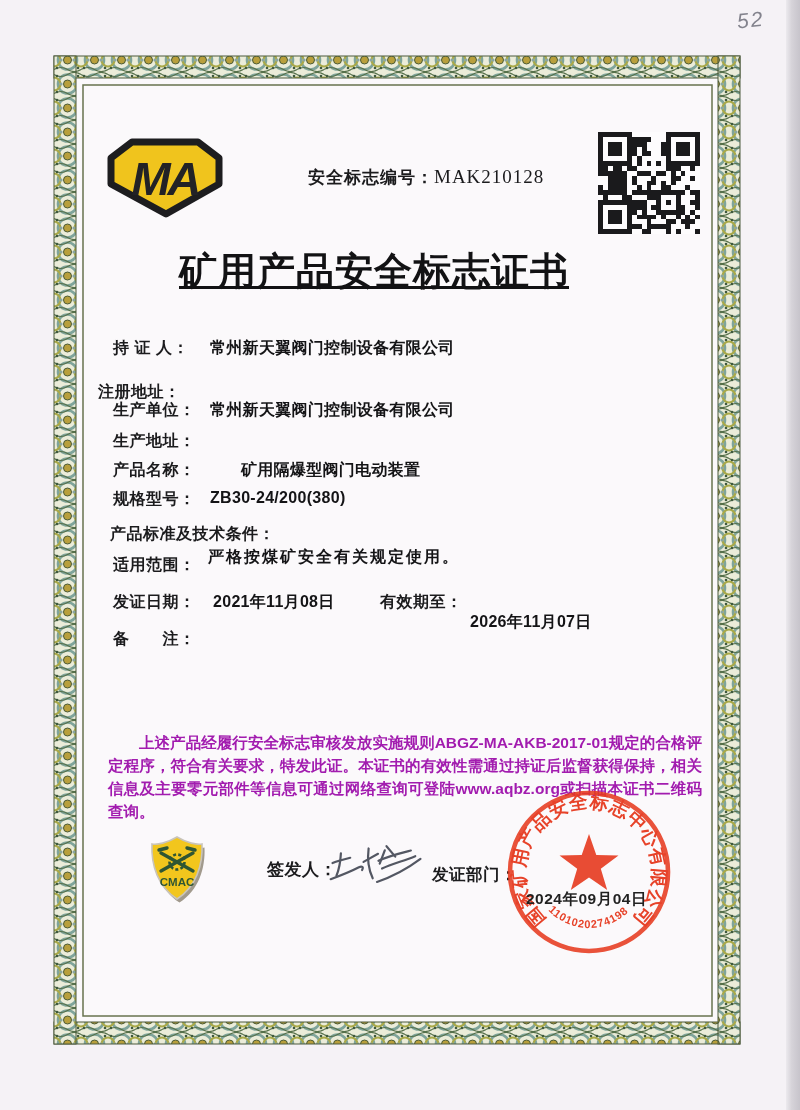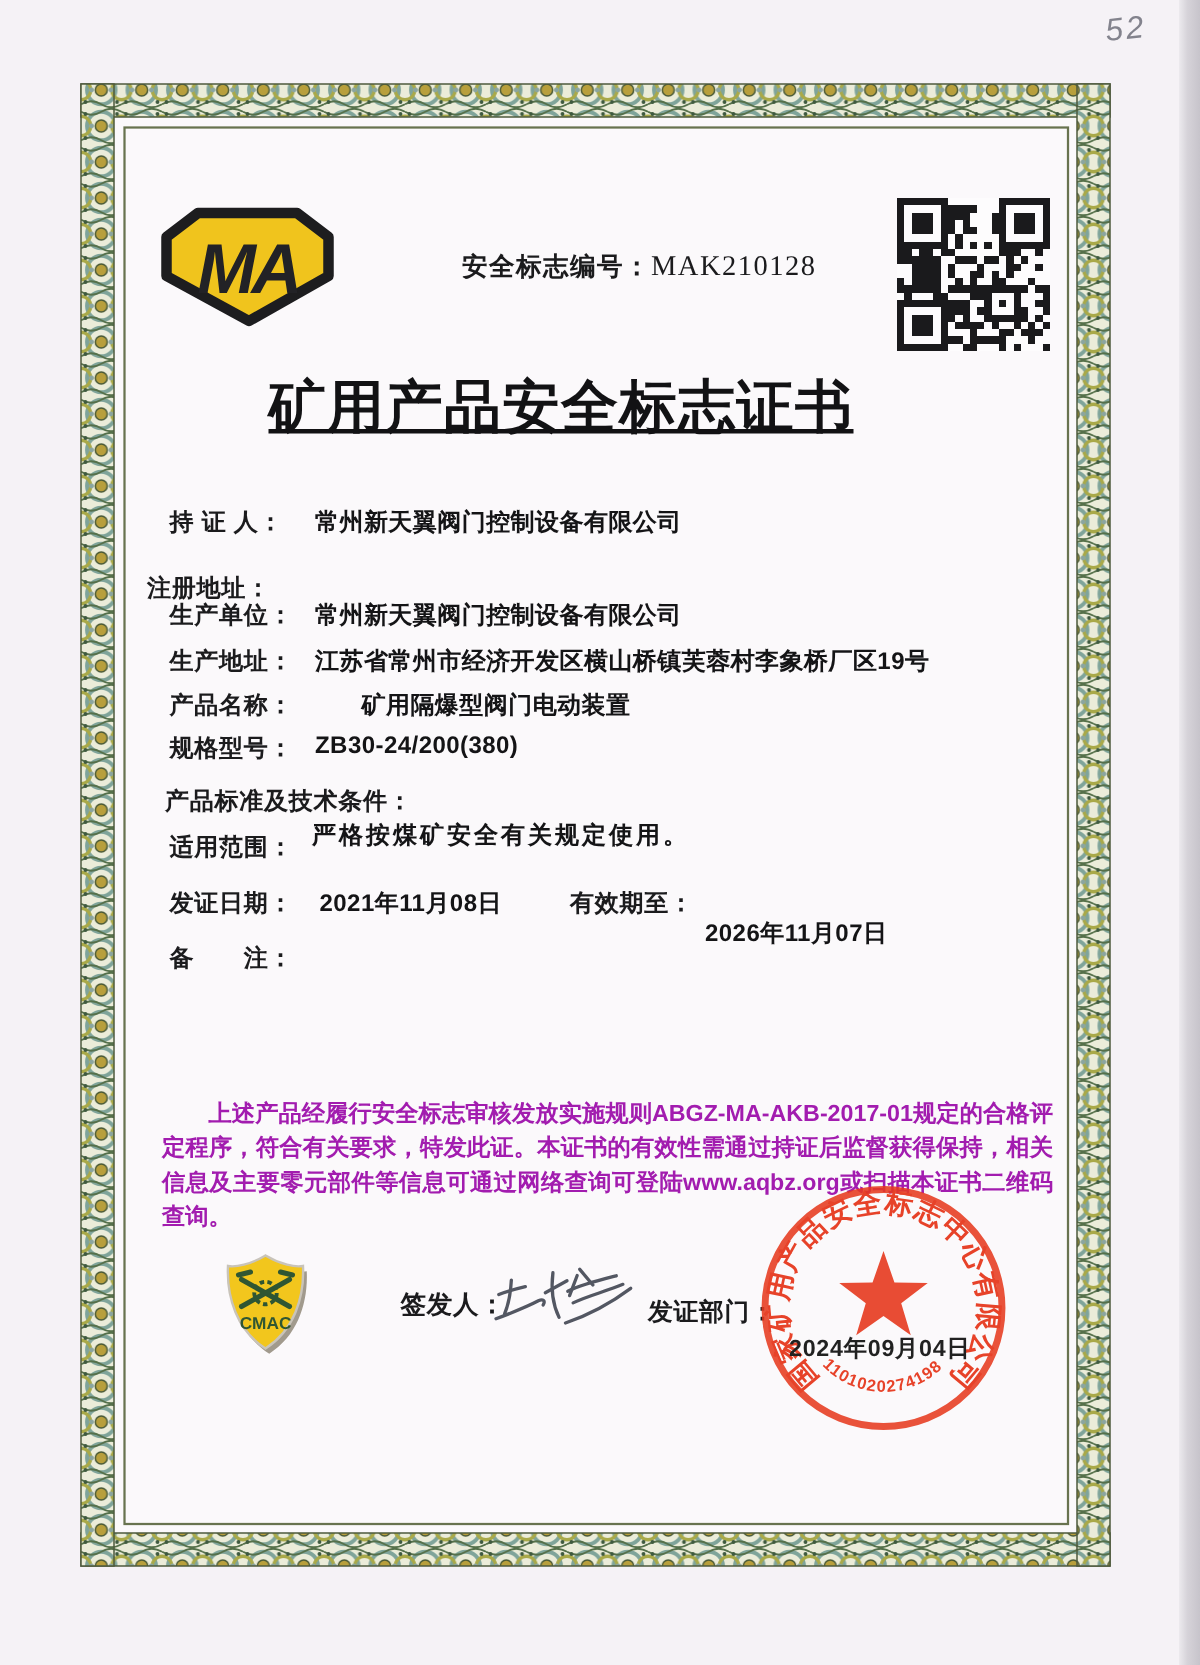--- a/index.html
+++ b/index.html
@@ -227,21 +227,20 @@
 
   <div class="abs lbl" style="left:113px;top:338px;">持 证 人：</div>
   <div class="abs val" style="left:210px;top:338px;">常州新天翼阀门控制设备有限公司</div>
 
   <div class="abs lbl" style="left:98px;top:369px;margin-top:13px;">注册地址：</div>
 
   <div class="abs lbl" style="left:113px;top:400px;">生产单位：</div>
   <div class="abs val" style="left:210px;top:400px;">常州新天翼阀门控制设备有限公司</div>
 
   <div class="abs lbl" style="left:113px;top:431px;">生产地址：</div>
-  <div class="abs val" style="left:210px;top:431px;">江苏省常州市经济开发区横山桥镇芙蓉村李象桥厂区19号</div>
 
   <div class="abs lbl" style="left:113px;top:460px;">产品名称：</div>
   <div class="abs val" style="left:210px;top:460px;margin-left:31px;">矿用隔爆型阀门电动装置</div>
 
   <div class="abs lbl" style="left:113px;top:489px;">规格型号：</div>
   <div class="abs val" style="left:210px;top:489px;">ZB30-24/200(380)</div>
 
   <div class="abs lbl" style="left:110px;top:524px;">产品标准及技术条件：</div>
 
   <div class="abs lbl" style="left:113px;top:555px;">适用范围：</div>

